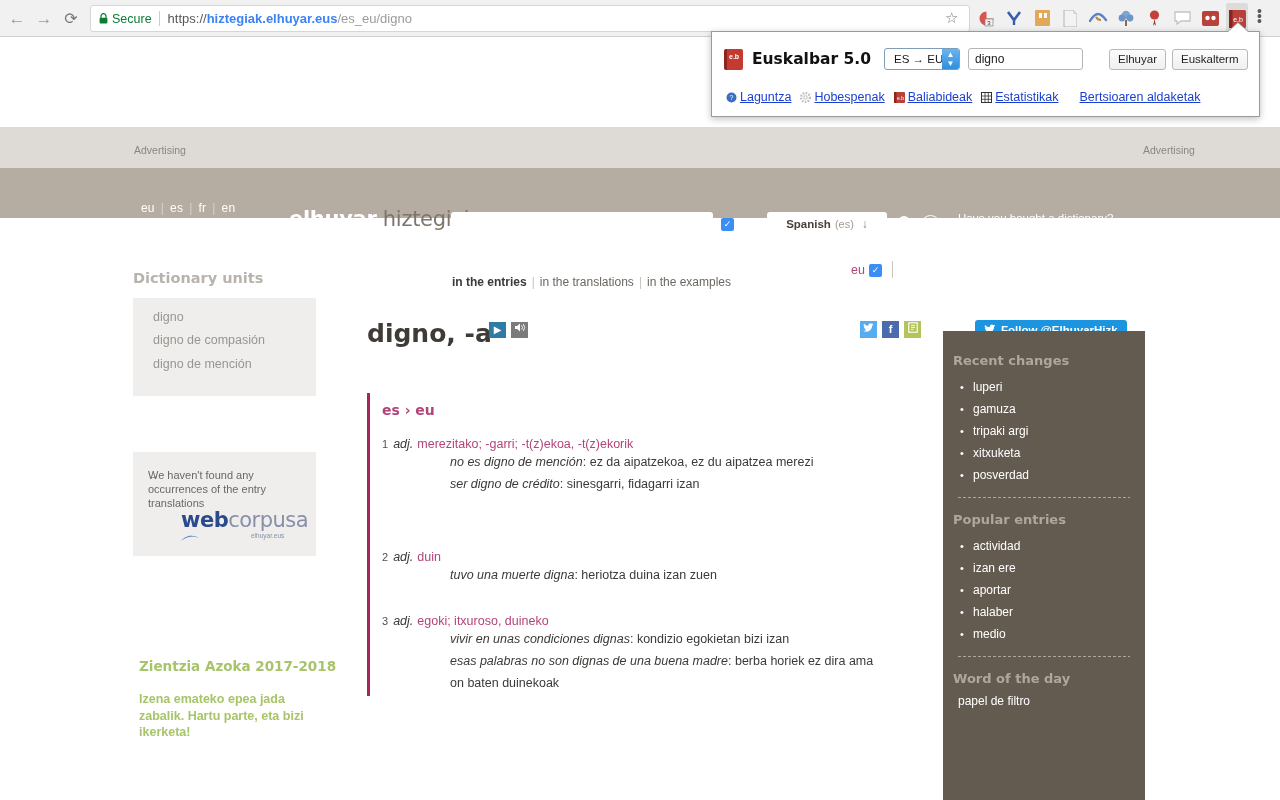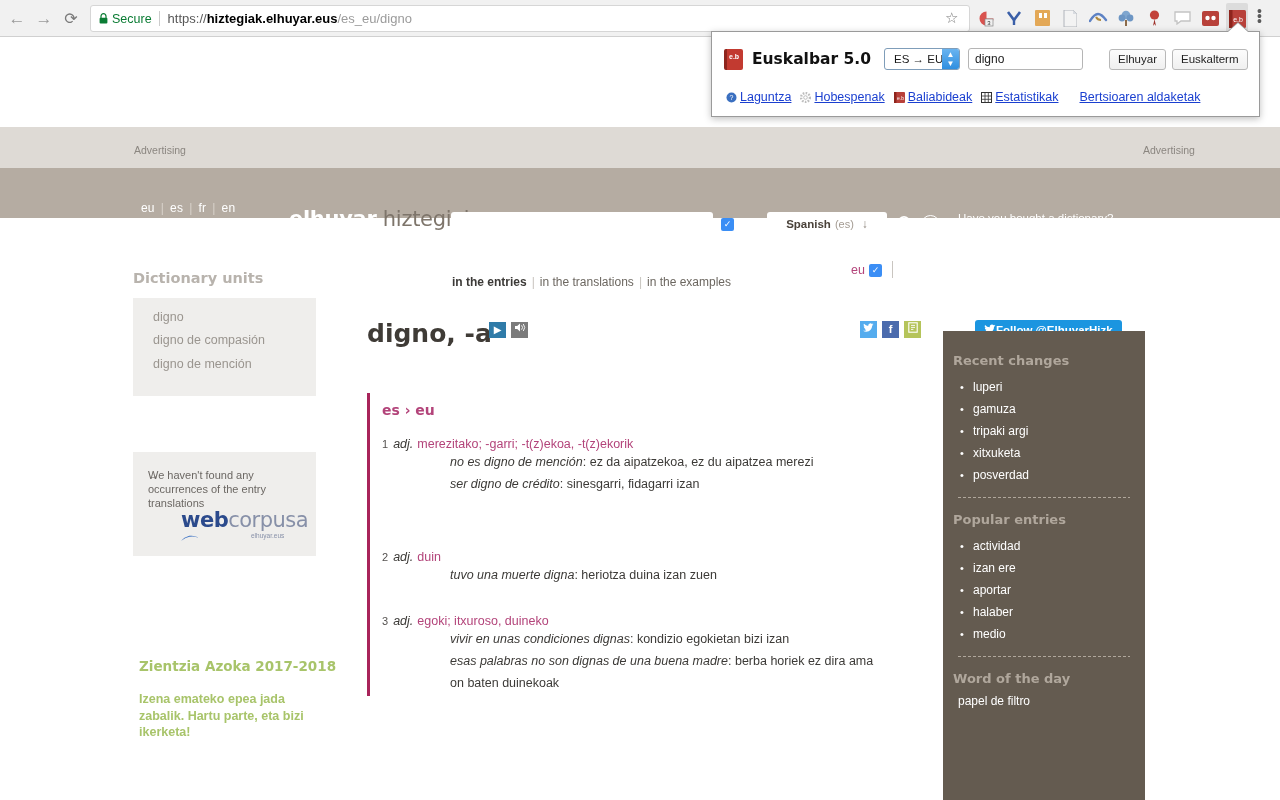--- a/index.html
+++ b/index.html
@@ -30,21 +30,21 @@
     position: absolute; left: 90px; top: 5px; width: 880px; height: 27px;
     background: #ffffff; border: 1px solid #d6d6d6; border-radius: 3px;
     display: flex; align-items: center; padding: 0 8px;
   }
   #lock-icon { margin-right: 4px; display: flex; align-items: center; }
   .secure-text { color: #0b7c34; font-size: 12.5px; margin-right: 7px; }
   .url-sep {
     width: 1px; height: 15px; background: #cccccc; margin-right: 8px;
   }
   .url-text { font-size: 13px; color: #9b9b9b; white-space: nowrap; }
-  .url-text b { color: #000000; font-weight: 700; }
+  .url-text b { color: #3b82f6; font-weight: 700; }
   .url-text .scheme { color: #585858; font-weight: 400; }
 
   #star-icon {
     position: absolute; left: 945px; top: 9px; font-size: 15px; color: #7c7c7c;
   }
 
   .ext-icon {
     position: absolute; top: 6px; width: 22px; height: 24px;
     display: flex; align-items: center; justify-content: center;
     font-size: 14px;
@@ -289,21 +289,21 @@
     position: absolute; top: 284px; width: 17px; height: 17px;
     color: #ffffff; font-size: 11px; text-align: center; line-height: 17px;
   }
   #share-twitter { left: 860px; background: #55acee; }
   #share-facebook { left: 882px; background: #4b6bad; font-weight: 700; }
   #share-note { left: 904px; background: #b5c45a; }
 
   #twitter-follow {
     position: absolute; left: 975px; top: 283px; height: 20px;
     background: #1b95e0; border-radius: 3px;
-    display: flex; align-items: center; padding: 0 9px;
+    display: flex; align-items: center; gap: 5px; padding: 0 9px;
     color: #ffffff; font-size: 11.5px; font-weight: 700;
   }
   #entry-rule {
     position: absolute; left: 367px; top: 356px; width: 3px; height: 303px;
     background: #a8245a;
   }
   #es-eu-label {
     position: absolute; left: 382px; top: 365px;
     font-size: 14px; font-weight: 700; color: #b3447a;
     font-family: "DejaVu Sans", sans-serif;

